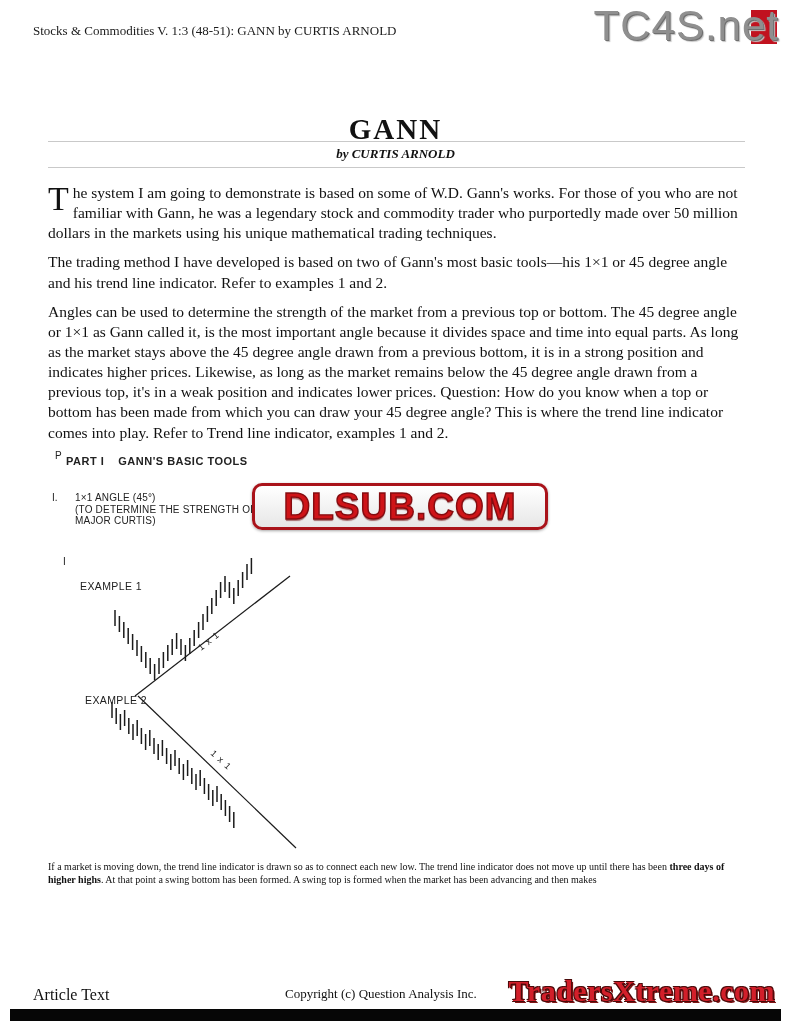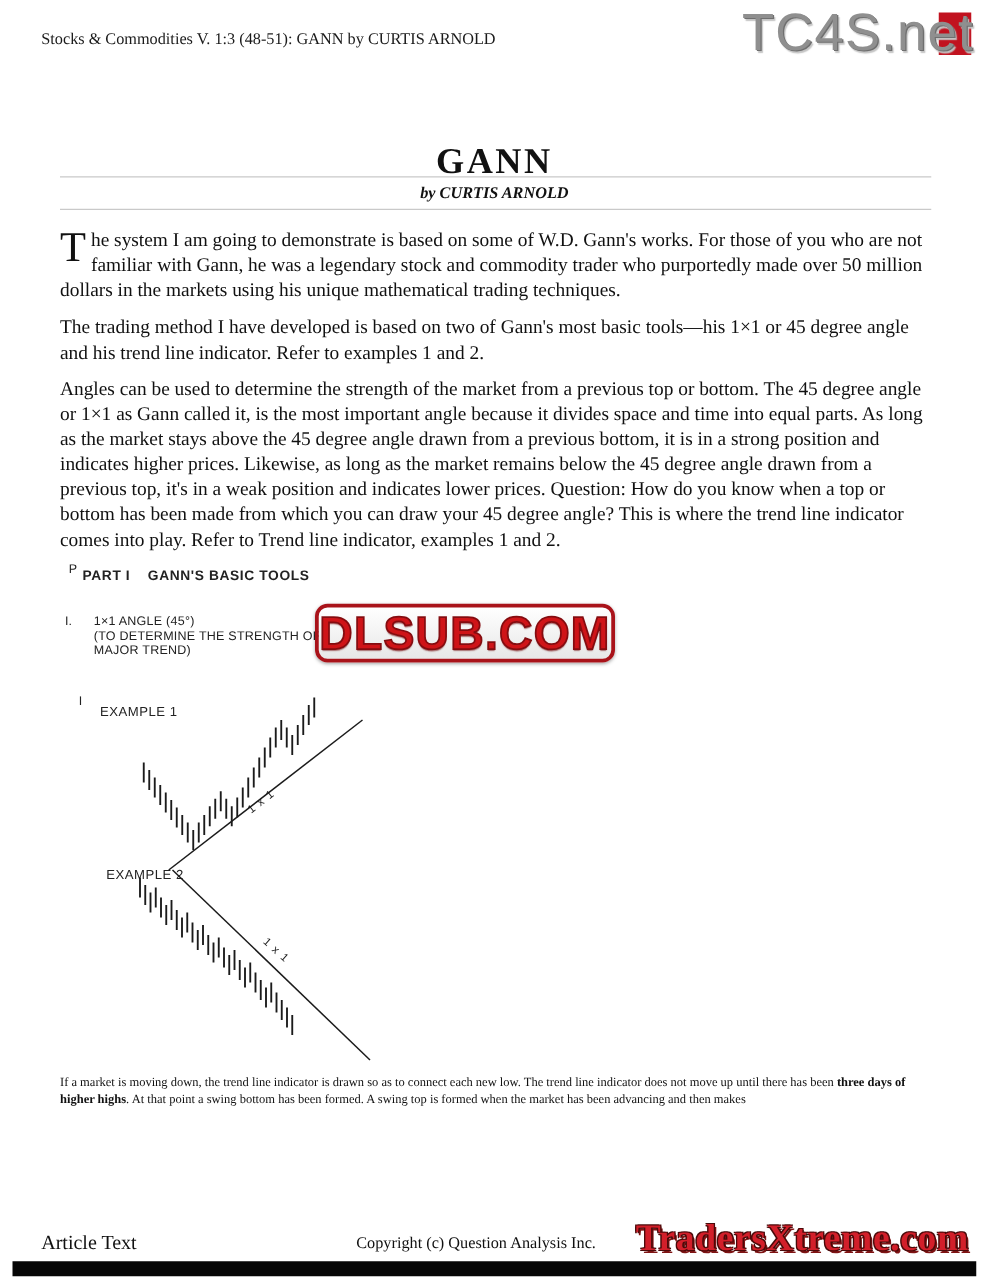--- a/index.html
+++ b/index.html
@@ -29,30 +29,30 @@
   .bold-seg{font-weight:bold;}
 
   
   .fig-label{position:absolute;font-family:"Liberation Sans",sans-serif;color:#222;}
   .part-prefix{left:55px;top:450px;font-size:10px;}
   .part-heading{left:66px;top:455px;font-size:11px;font-weight:bold;letter-spacing:.5px;}
   .part-heading .gap{display:inline-block;width:14px;}
   .item-numeral{left:52px;top:492px;font-size:10px;}
   .item-label{left:75px;top:492px;font-size:10px;line-height:11.5px;letter-spacing:.2px;}
 
-  .dlsub{position:absolute;left:252px;top:483px;width:240px;height:47px;border:3px solid #a9131a;
+  .dlsub{position:absolute;left:252px;top:483px;width:296px;height:47px;border:3px solid #a9131a;
          border-radius:10px;background:linear-gradient(#ffffff,#e7e7e7);
          display:flex;align-items:center;justify-content:center;box-sizing:border-box;
          box-shadow:0 1px 3px rgba(0,0,0,.35);}
   .dlsub span{font-family:"Liberation Sans",sans-serif;font-weight:bold;font-size:37px;
          letter-spacing:1px;color:#cf1418;-webkit-text-stroke:1.4px #840c10;
          text-shadow:0 2px 1px rgba(110,8,10,.55);}
 
   .ex-tick{font-size:10px;}
-  .ex1-tick{left:63px;top:556px;} .ex1-label{left:80px;top:564px;font-size:10.5px;letter-spacing:.4px;}
+  .ex1-tick{left:63px;top:556px;} .ex1-label{left:80px;top:580px;font-size:10.5px;letter-spacing:.4px;}
   .ex2-label{left:85px;top:694px;font-size:10.5px;letter-spacing:.4px;}
 
   .chart{position:absolute;}
   .chart1{left:105px;top:548px;width:200px;height:155px;}
   .chart2{left:100px;top:690px;width:210px;height:165px;}
   .chart .bar{stroke:#1b1b1b;stroke-width:1.5;}
   .chart .trend{stroke:#1b1b1b;stroke-width:1.2;}
   .chart .line-label{font-family:"Liberation Sans",sans-serif;font-size:9px;fill:#1b1b1b;letter-spacing:1px;}
 
   
@@ -86,21 +86,21 @@
 
   <div class="fig-label part-prefix">P</div>
   <div class="fig-label part-heading">
     <span>PART I</span><span class="gap"></span><span>GANN'S BASIC TOOLS</span>
   </div>
 
   <div class="fig-label item-numeral">I.</div>
   <div class="fig-label item-label">
     <div>1×1 ANGLE (45°)</div>
     <div>(TO DETERMINE THE STRENGTH OF TH</div>
-    <div>MAJOR TREND)</div>
+    <div>MAJOR CURTIS)</div>
   </div>
 
   <div class="dlsub">
     <span>DLSUB.COM</span>
   </div>
 
   <div class="fig-label ex-tick ex1-tick">I</div>
   <div class="fig-label ex1-label">EXAMPLE 1</div>
   <svg class="chart chart1" viewBox="0 0 200 155">
       <line x1="10" x2="10" y1="62" y2="78" class="bar"></line>

